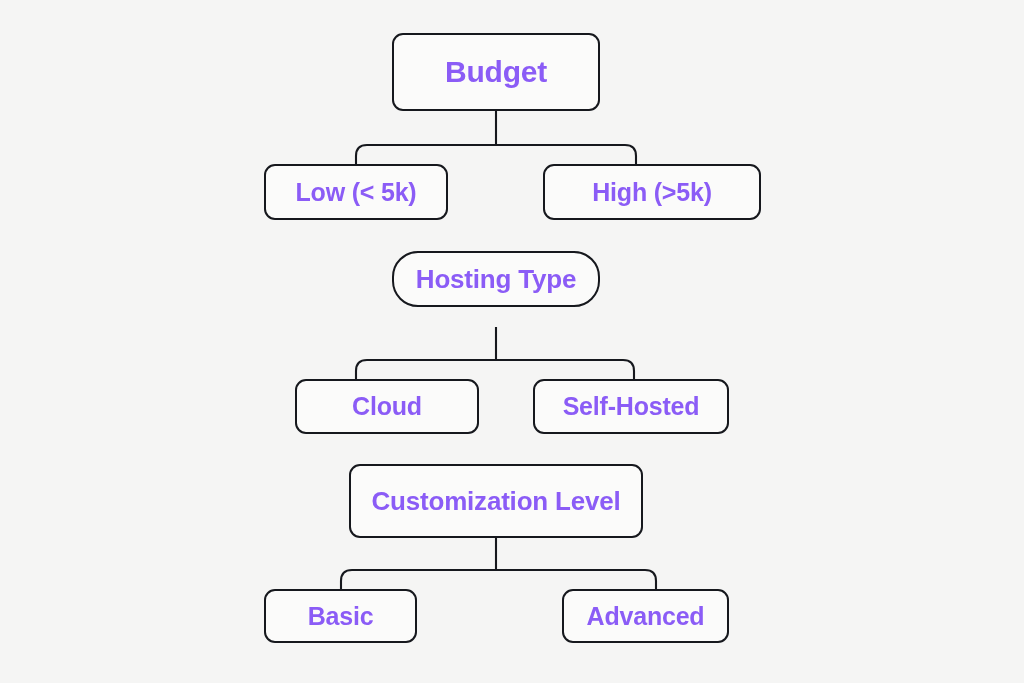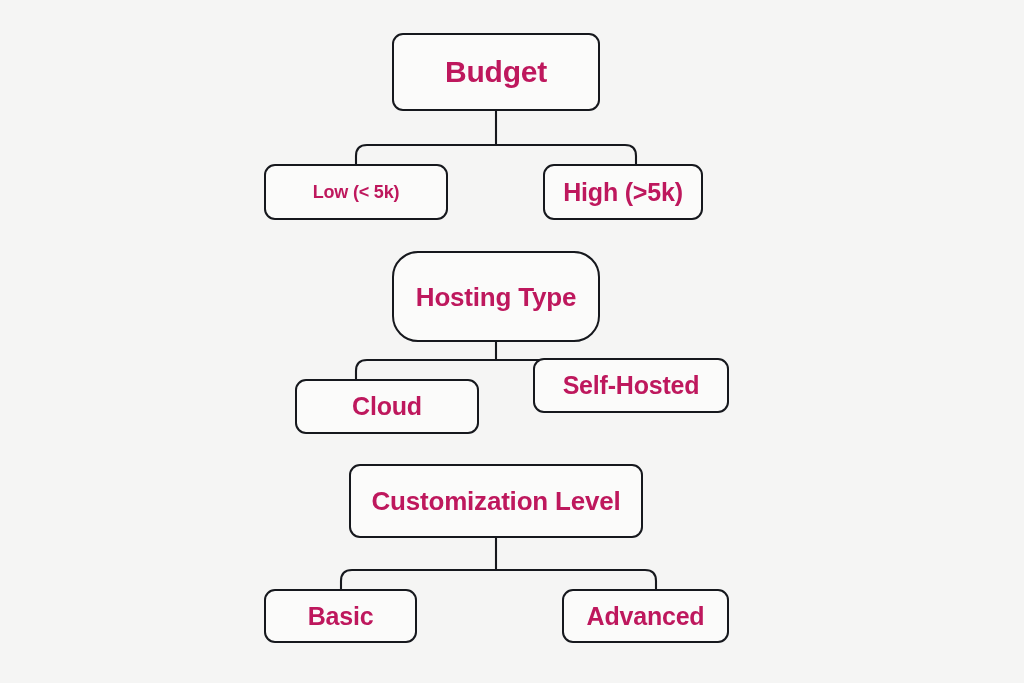--- a/index.html
+++ b/index.html
@@ -27,21 +27,21 @@
   }
   .node {
     position: absolute;
     box-sizing: border-box;
     background: #fbfbfa;
     border: 2.1px solid #16181d;
     border-radius: 11px;
     display: flex;
     align-items: center;
     justify-content: center;
-    color: #be185d;
+    color: #8b5cf6;
     font-weight: 700;
     letter-spacing: -0.2px;
     white-space: nowrap;
     z-index: 2;
   }
   .node-label {
     display: block;
     line-height: 1;
   }
 </style>
@@ -56,33 +56,33 @@
       <path d="M 496 327 L 496 360" fill="none" stroke="#16181d" stroke-width="2.1" stroke-linecap="butt"></path>
       <path d="M 496 360 L 367 360 Q 356 360 356 371 L 356 379" fill="none" stroke="#16181d" stroke-width="2.1" stroke-linecap="butt"></path>
       <path d="M 496 360 L 623 360 Q 634 360 634 371 L 634 379" fill="none" stroke="#16181d" stroke-width="2.1" stroke-linecap="butt"></path>
       <path d="M 496 538 L 496 570" fill="none" stroke="#16181d" stroke-width="2.1" stroke-linecap="butt"></path>
       <path d="M 496 570 L 352 570 Q 341 570 341 581 L 341 589" fill="none" stroke="#16181d" stroke-width="2.1" stroke-linecap="butt"></path>
       <path d="M 496 570 L 645 570 Q 656 570 656 581 L 656 589" fill="none" stroke="#16181d" stroke-width="2.1" stroke-linecap="butt"></path>
     </svg>
 <div class="node" style="left: 392px; top: 33px; width: 208px; height: 78px; font-size: 30px;">
       <span class="node-label">Budget</span>
     </div>
-    <div class="node" style="left: 264px; top: 164px; width: 184px; height: 56px; font-size: 18px;">
+    <div class="node" style="left: 264px; top: 164px; width: 184px; height: 56px; font-size: 25px;">
       <span class="node-label">Low (&lt; 5k)</span>
     </div>
-    <div class="node" style="left: 543px; top: 164px; width: 160px; height: 56px; font-size: 25px;">
+    <div class="node" style="left: 543px; top: 164px; width: 218px; height: 56px; font-size: 25px;">
       <span class="node-label">High (&gt;5k)</span>
     </div>
-    <div class="node" style="left: 392px; top: 251px; width: 208px; height: 91px; font-size: 26px; border-radius: 26px;">
+    <div class="node" style="left: 392px; top: 251px; width: 208px; height: 56px; font-size: 26px; border-radius: 26px;">
       <span class="node-label">Hosting Type</span>
     </div>
     <div class="node" style="left: 264px; top: 379px; width: 184px; height: 55px; font-size: 25px; margin-left: 31px;">
       <span class="node-label">Cloud</span>
     </div>
-    <div class="node" style="left: 533px; top: 358px; width: 196px; height: 55px; font-size: 25px;">
+    <div class="node" style="left: 533px; top: 379px; width: 196px; height: 55px; font-size: 25px;">
       <span class="node-label">Self-Hosted</span>
     </div>
     <div class="node" style="left: 349px; top: 464px; width: 294px; height: 74px; font-size: 26px;">
       <span class="node-label">Customization Level</span>
     </div>
     <div class="node" style="left: 264px; top: 589px; width: 153px; height: 54px; font-size: 25px;">
       <span class="node-label">Basic</span>
     </div>
     <div class="node" style="left: 562px; top: 589px; width: 167px; height: 54px; font-size: 25px; align-items: center;">
       <span class="node-label">Advanced</span>

